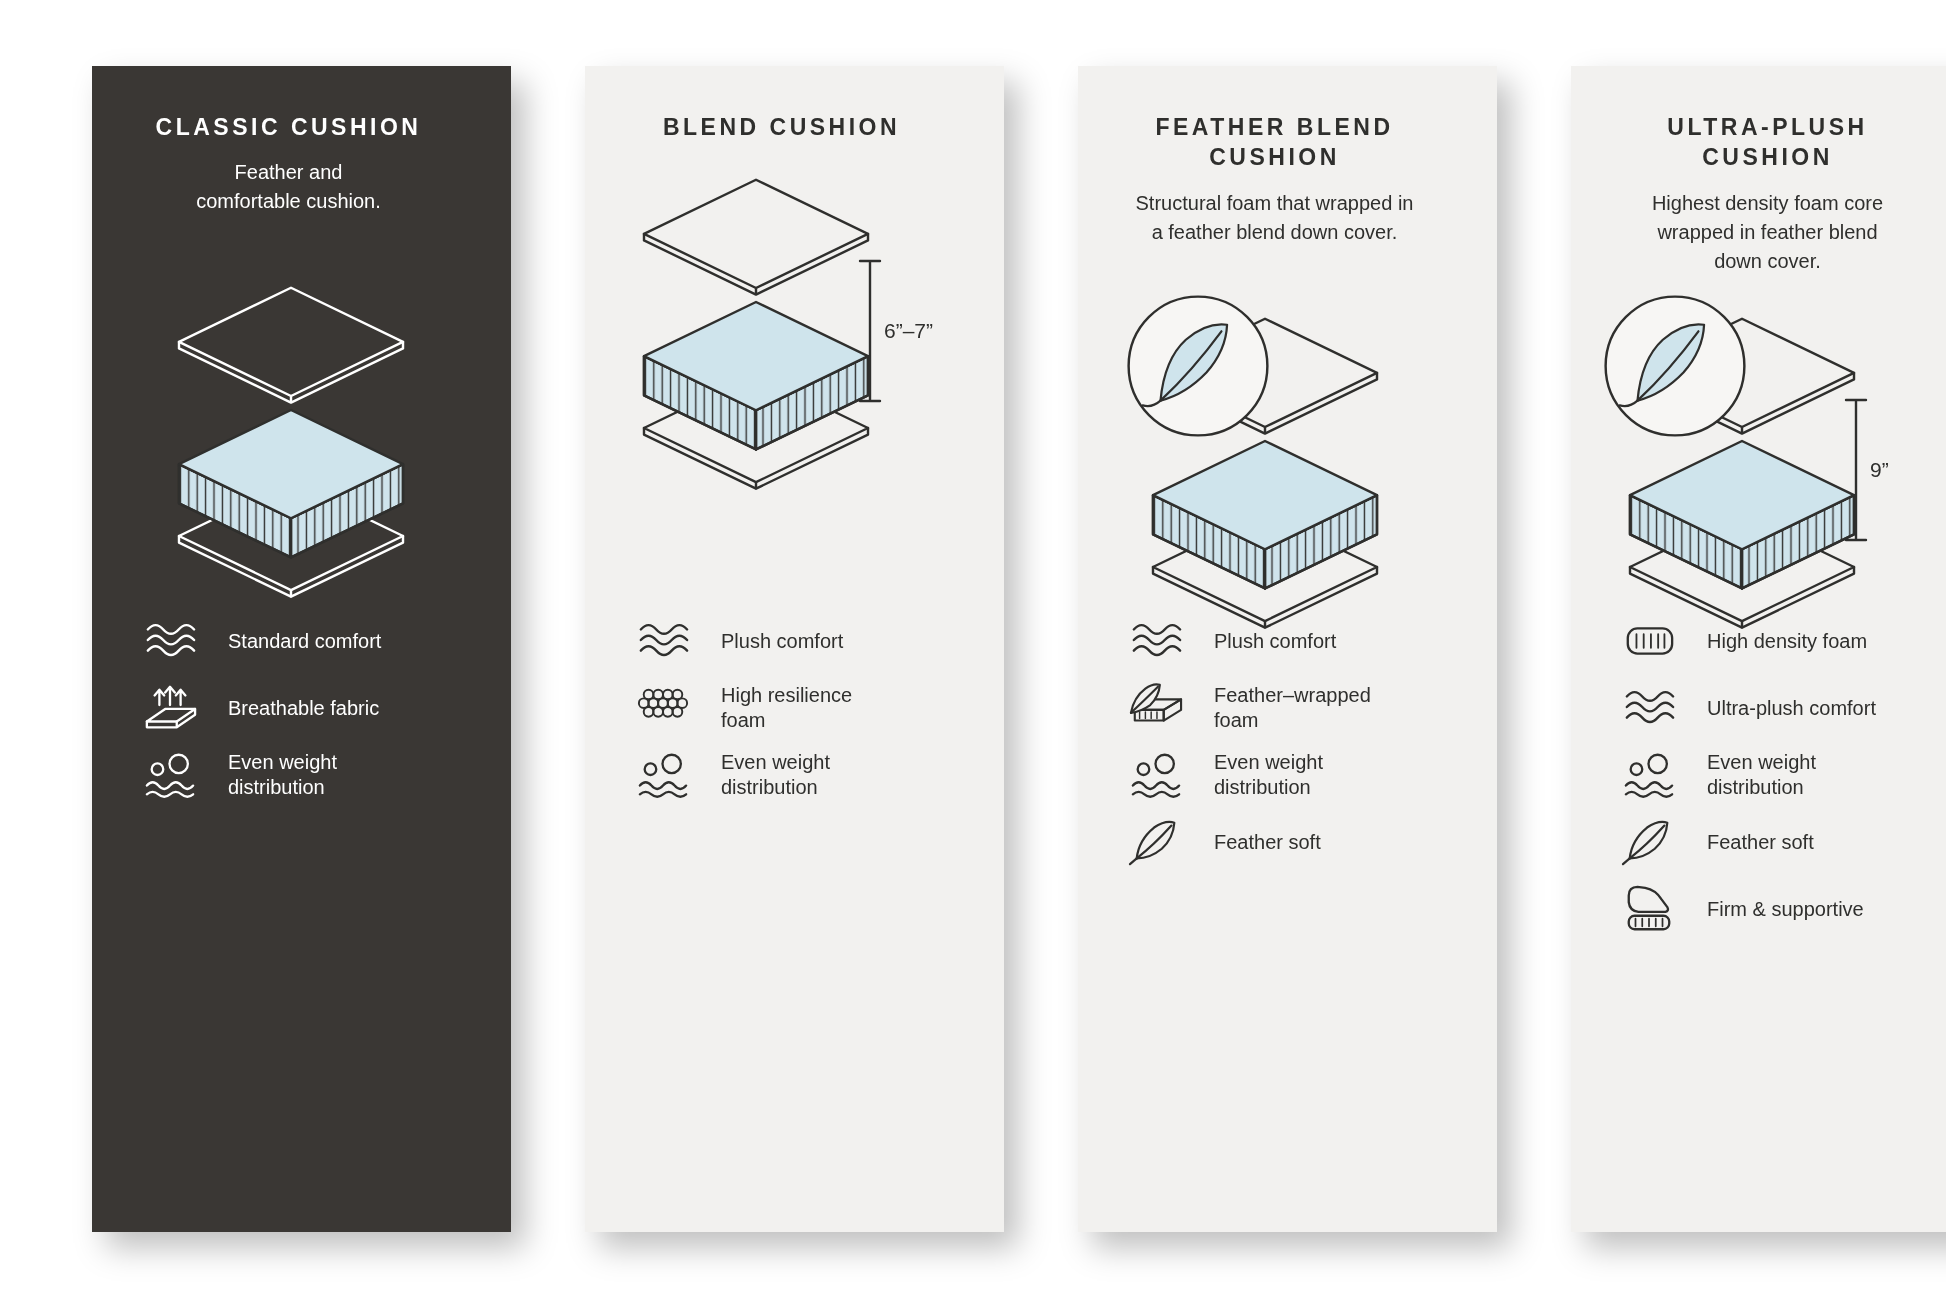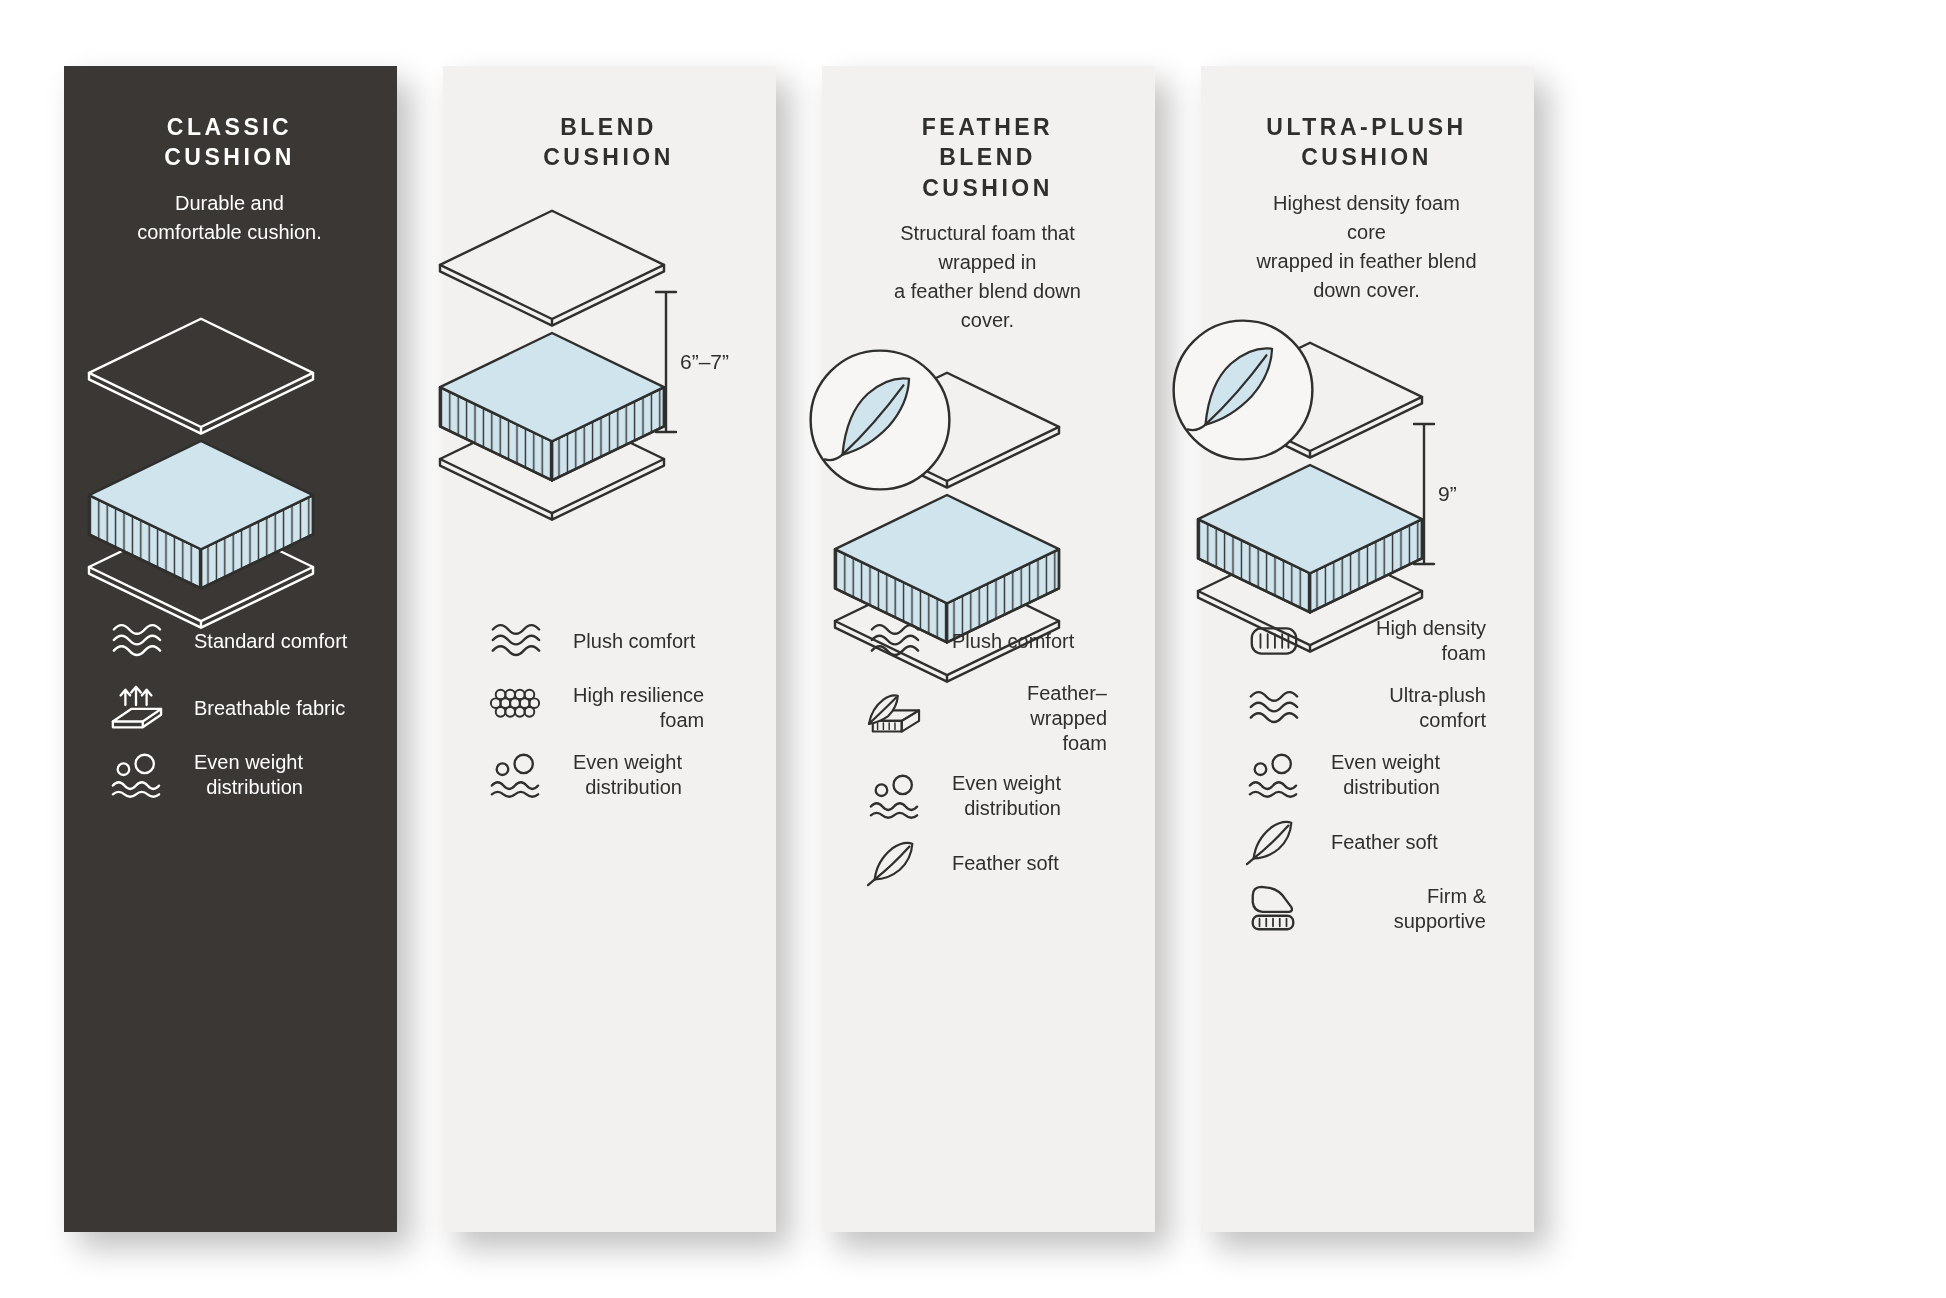--- a/index.html
+++ b/index.html
@@ -1,22 +1,23 @@
 <!DOCTYPE html>
 <html><head>
 <meta charset="utf-8">
 <style>
   * { margin:0; padding:0; box-sizing:border-box; }
   html,body { background:#ffffff; }
   body { font-family:"Liberation Sans","DejaVu Sans",sans-serif; }
   .stage { width:1946px; height:1298px; background:#ffffff; padding:66px 64px; display:flex; gap:46px; }
   .card {
-    width:333px; height:1166px; flex:none; position:relative;
-    padding:46px 56px 40px 54px;
+    width:419px; height:1166px; flex:none; position:relative;
+    padding:46px 80px 40px 54px;
     box-shadow:14px 16px 30px rgba(0,0,0,0.25);
+    margin-left:28px;
   }
   .card.dark  { --panel:#3a3734; --ink:#ffffff; --text:#ffffff; background:var(--panel); }
   .card.light { --panel:#f2f1ef; --ink:#2f2f2d; --text:#2f2f2d; background:var(--panel); }
   .title {
     color:var(--text); font-size:23px; font-weight:700; letter-spacing:3.5px;
     text-align:center; line-height:1.32; white-space:pre-line;
   }
   .desc {
     margin-top:16px; min-height:92px; color:var(--text); font-size:20px;
     line-height:1.45; text-align:center; white-space:pre-line;
@@ -24,21 +25,21 @@
   .illustration { position:relative; height:330px; margin-top:30px; display:flex; justify-content:flex-end; align-items:center; }
   .cushion-wrap { position:relative; width:280px; height:322px; }
   .cushion-wrap.shift    { transform:translateX(-28px); }
   .cushion-wrap.shift-sm { transform:translateX(-12px); }
   .cushion-svg { width:280px; height:322px; display:block; }
   .badge { position:absolute; left:-2px; top:-24px; width:150px; height:150px; }
   .measure { position:absolute; right:-26px; top:84px; width:96px; height:150px; }
   .measure svg { width:96px; height:150px; }
   .mline { stroke:var(--ink); stroke-width:2.4; fill:none; stroke-linecap:round; }
   .mtext { fill:var(--text); font-size:21px; font-family:"Liberation Sans","DejaVu Sans",sans-serif; }
-  .features { position:absolute; top:548px; left:42px; right:48px;text-align:right; }
+  .features { position:absolute; top:548px; left:48px; right:48px; }
   .feature { display:flex; align-items:center; gap:28px; min-height:54px; margin-bottom:13px; }
   .ficon { width:60px; flex:none; display:flex; justify-content:center; }
   .ficon svg { width:60px; height:54px; display:block; }
   .flabel { color:var(--text); font-size:20px; line-height:1.25; white-space:pre-line; }
 </style>
 </head>
 <body>
 
 <svg width="0" height="0" style="position:absolute" aria-hidden="true">
   <defs>
@@ -162,21 +163,21 @@
         <path d="M18,21 V35 M25.5,21 V35 M33,21 V35 M40.5,21 V35 M47,21 V35" style="stroke-width:1.9"></path>
       </g>
     </symbol>
   </defs>
 </svg>
 
 <div class="stage">
 
   <section class="card dark">
     <h2 class="title">CLASSIC CUSHION</h2>
-    <p class="desc">Durable and
+    <p class="desc">Feather and
 comfortable cushion.</p>
     <div class="illustration">
       <div class="cushion-wrap">
         <svg class="cushion-svg" viewBox="0 0 300 345">
             <use href="#sym-cushion" width="300" height="345"></use>
           </svg>
       </div>
     </div>
     <div class="features">
       <div class="feature">

